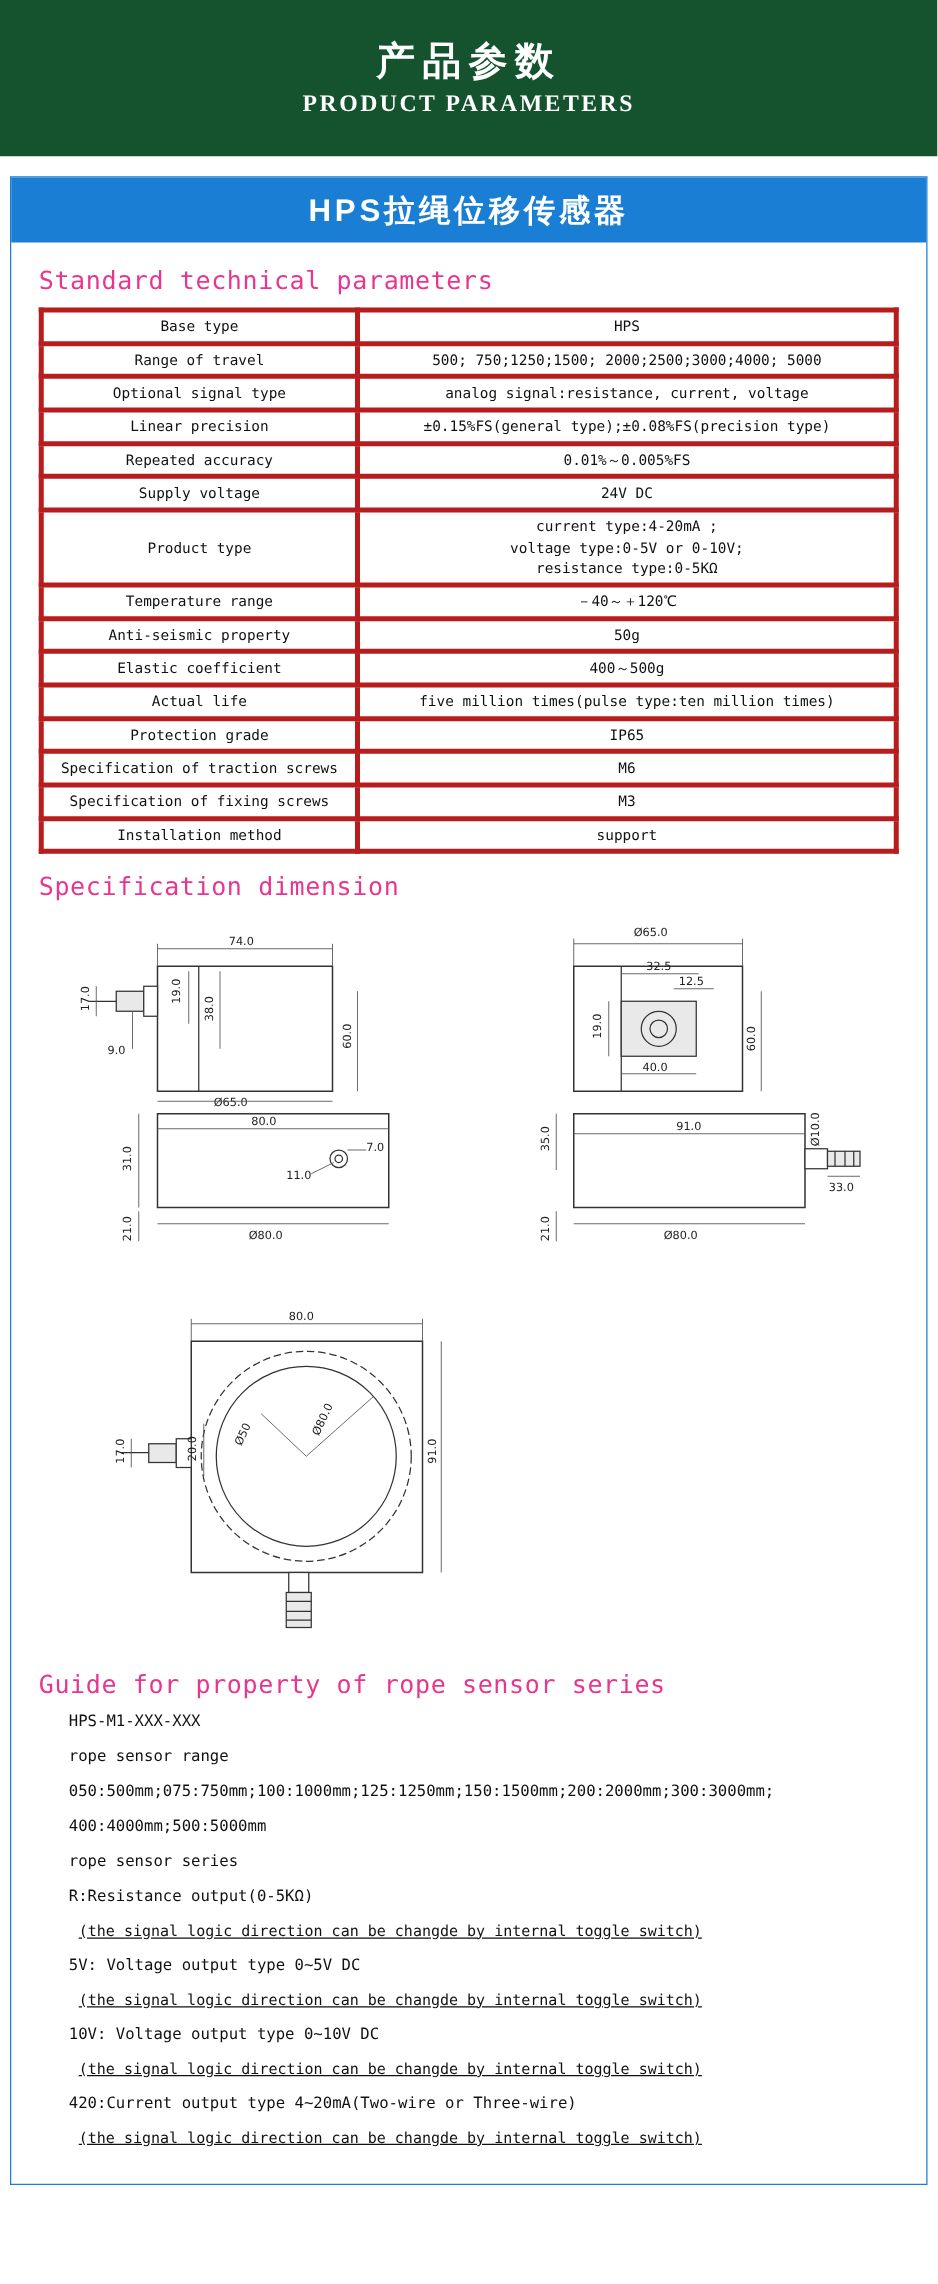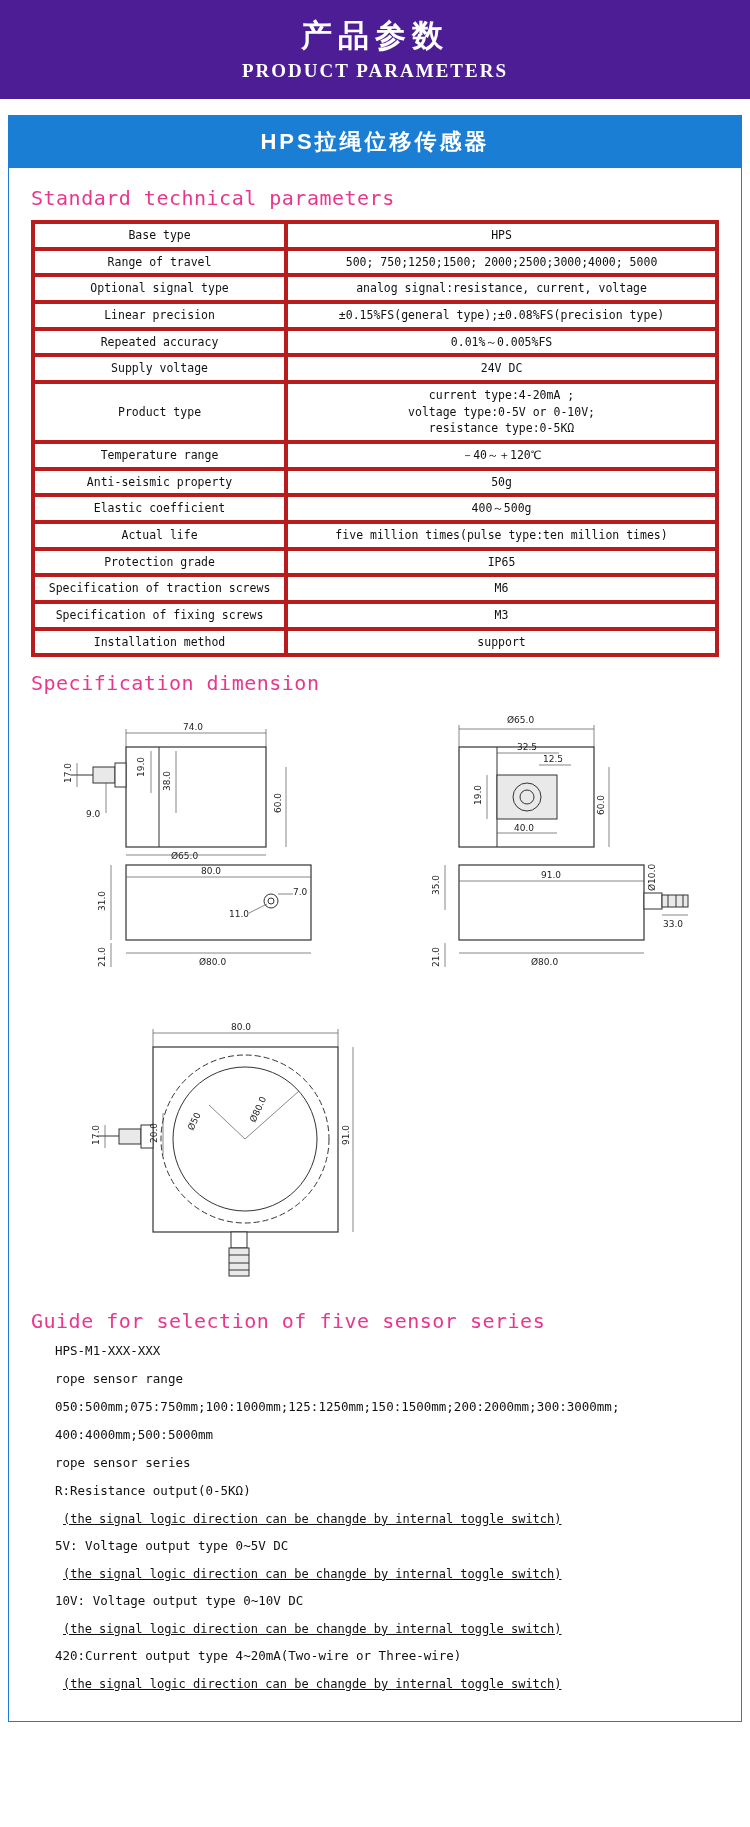--- a/index.html
+++ b/index.html
@@ -6,22 +6,22 @@
   body{
     width:750px;
     background:#ffffff;
     font-family:"Liberation Sans", sans-serif;
     color:#222;
   }
   .page{width:750px;position:relative;}
 
   
   .banner{
-    background:#4c1d95;
-    height:99px;
+    background:#14532d;
+    height:125px;
     display:flex;
     flex-direction:column;
     align-items:center;
     justify-content:center;
     color:#ffffff;
   }
   .banner .cn{
     font-size:31px;
     font-weight:bold;
     letter-spacing:6px;
@@ -41,21 +41,21 @@
     border:1px solid #1a7fd4;
     background:#fff;
   }
   .card-title{
     background:#1a7fd4;
     color:#fff;
     height:52px;
     display:flex;
     align-items:center;
     justify-content:center;
-    font-size:22px;
+    font-size:25px;
     font-weight:bold;
     letter-spacing:3px;
   }
   .card-body{padding:14px 22px 18px 22px;}
 
   h2.section{
     color:#e8368f;
     font-family:"DejaVu Sans Mono", monospace;
     font-size:20px;
     font-weight:normal;
@@ -340,21 +340,21 @@
           <text class="dimtxt" x="162" y="126" transform="rotate(-65 162 126)">Ø50</text>
 
           <line class="thin" x1="214" y1="134" x2="268" y2="86"></line>
           <text class="dimtxt" x="224" y="118" transform="rotate(-65 224 118)">Ø80.0</text>
 
           <line class="thin" x1="322" y1="42" x2="322" y2="227"></line>
           <text class="dimtxt" x="318" y="140" transform="rotate(-90 318 140)">91.0</text>
         </svg>
       </div>
 
-      <h2 class="section">Guide for selection of five sensor series</h2>
+      <h2 class="section">Guide for property of rope sensor series</h2>
 
       <div class="guide" id="guide-lines">
           <p>HPS-M1-XXX-XXX</p>
           <p>rope sensor range</p>
           <p>050:500mm;075:750mm;100:1000mm;125:1250mm;150:1500mm;200:2000mm;300:3000mm;</p>
           <p>400:4000mm;500:5000mm</p>
           <p>rope sensor series</p>
           <p>R:Resistance output(0-5KΩ)</p>
           <p class="indent small">(the signal logic direction can be changde by internal toggle switch)</p>
           <p>5V: Voltage output type 0~5V DC</p>

